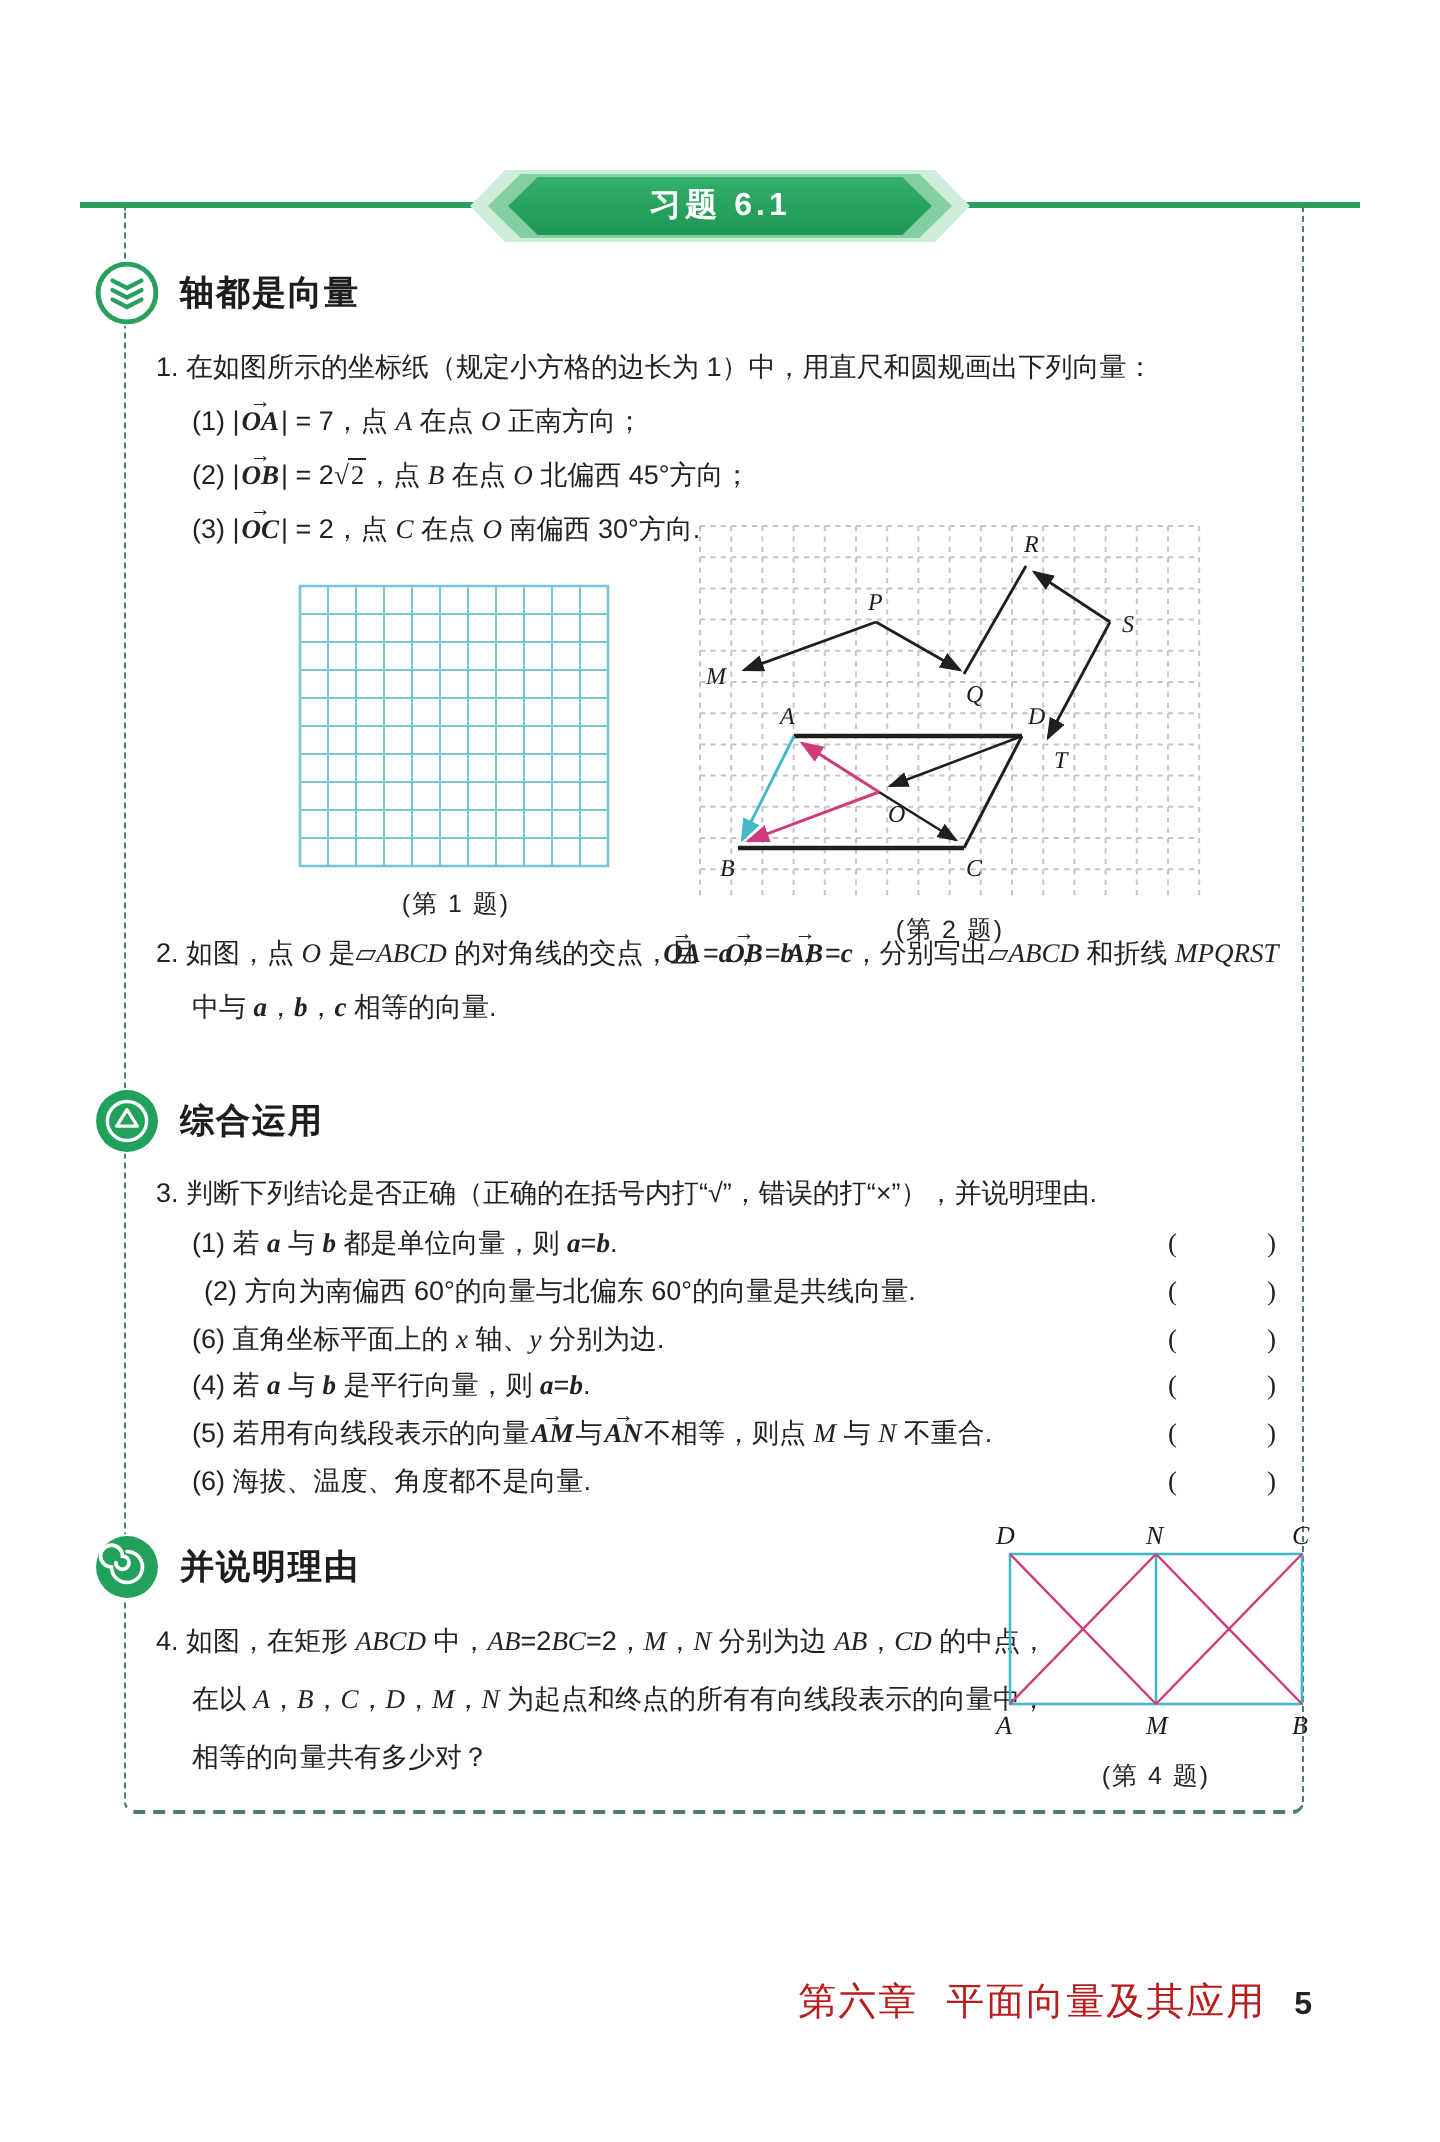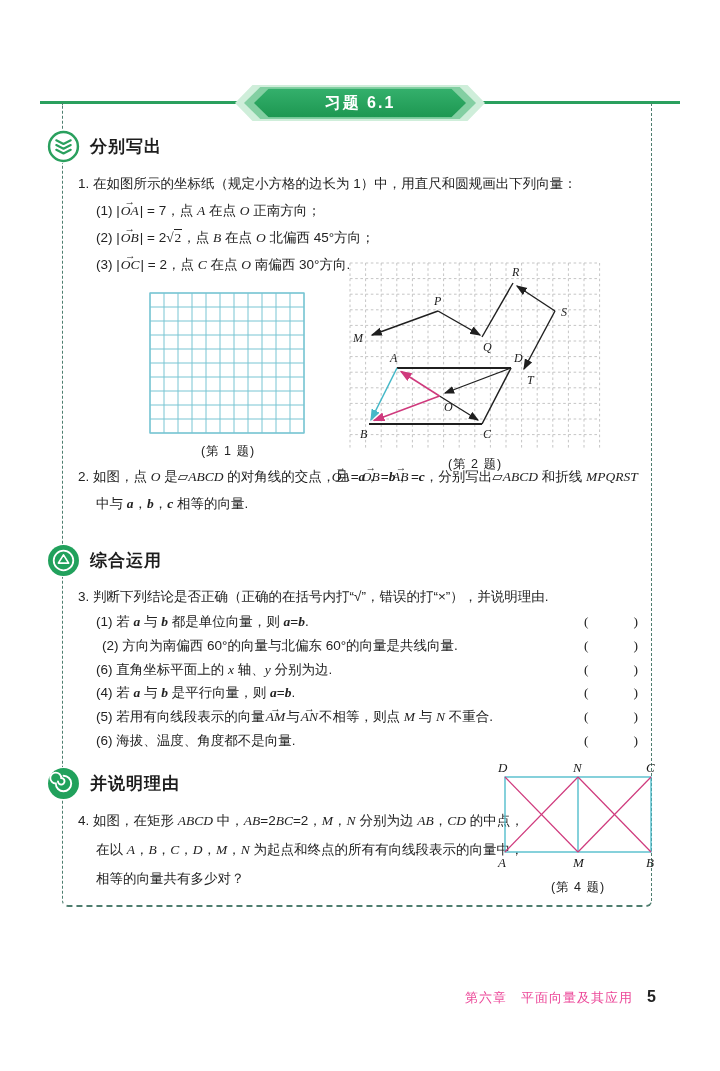--- a/index.html
+++ b/index.html
@@ -28,21 +28,21 @@
   .sec-title{font-size:17px;font-weight:bold;color:#1d1d1d;letter-spacing:1px;}
 
   .txt{position:absolute;font-size:13.5px;line-height:27px;color:#222;}
   .para{padding-left:18px;text-indent:-18px;}
   .p1-item{margin-left:18px;white-space:nowrap;}
 
   
   .rt{}
   .ri,.rbi,.rvec{font-family:"Liberation Serif",serif;font-style:italic;}
   .rbi{font-weight:bold;}
-  .rvec{position:relative;display:inline-block;padding:0 1px;}
+  .rvec{position:relative;display:inline-block;padding:0 1px;font-weight:bold;}
   .rvec::after{content:"→";position:absolute;left:0;right:0;top:-0.82em;
                font-size:0.78em;text-align:center;font-style:normal;}
   .sqrt{font-family:"Liberation Serif",serif;}
   .sqrt .rad{border-top:1px solid #222;padding:0 1px;}
 
   
   .judge-row{display:flex;justify-content:space-between;align-items:baseline;line-height:23.8px;}
   .answer{font-family:"Liberation Serif",serif;letter-spacing:2px;white-space:pre;}
 
   
@@ -52,21 +52,21 @@
   .s-black{stroke:#1f1f1f;}
   .s-thick{stroke:#1f1f1f;stroke-width:2.2;}
   .s-cyan{stroke:var(--cyan,#45b8c8);}
   .s-mag{stroke:var(--magenta,#cf3a7d);}
   .mk-black{fill:#1f1f1f;}
   .mk-cyan{fill:var(--cyan,#45b8c8);}
   .mk-mag{fill:var(--magenta,#cf3a7d);}
 
   
   .footer{position:absolute;right:64px;top:988px;display:flex;align-items:baseline;gap:14px;}
-  .footer .chap{font-size:13px;color:#ec4899;letter-spacing:1px;}
+  .footer .chap{font-size:19px;color:#b91c1c;letter-spacing:1px;}
   .footer .pagenum{font-size:16px;font-weight:bold;color:#222;}
 </style>
 </head>
 <body>
 
 <div class="page">
 
   <div class="banner-line"></div>
   <div class="ribbon">
     <div class="hex outer"></div>
@@ -78,21 +78,21 @@
 
   <div class="frame"></div>
 
   <div class="sec-head" style="left:47px;top:130px;">
     <svg class="sec-icon" viewBox="0 0 32 32">
       <circle cx="16" cy="16" r="14" fill="#ffffff" stroke="#2aa05e" stroke-width="2.4"></circle>
       <path d="M9 10 L16 13.6 L23 10" fill="none" stroke="#2aa05e" stroke-width="2.1" stroke-linecap="round" stroke-linejoin="round"></path>
       <path d="M9 14.6 L16 18.2 L23 14.6" fill="none" stroke="#2aa05e" stroke-width="2.1" stroke-linecap="round" stroke-linejoin="round"></path>
       <path d="M9 19.2 L16 22.8 L23 19.2" fill="none" stroke="#2aa05e" stroke-width="2.1" stroke-linecap="round" stroke-linejoin="round"></path>
     </svg>
-    <span class="sec-title">分别写出</span>
+    <span class="sec-title">轴都是向量</span>
   </div>
 
   <div class="txt" style="left:78px;top:170px;width:560px;">
     <div>1. 在如图所示的坐标纸（规定小方格的边长为 1）中，用直尺和圆规画出下列向量：</div>
     <div class="p1-item"><span class="rt">(1) |</span><span class="rvec">OA</span><span class="rt">| = 7，点 </span><span class="ri">A</span><span class="rt"> 在点 </span><span class="ri">O</span><span class="rt"> 正南方向；</span></div>
     <div class="p1-item"><span class="rt">(2) |</span><span class="rvec">OB</span><span class="rt">| = 2</span><span class="sqrt"><span>√</span><span class="rad">2</span></span><span class="rt">，点 </span><span class="ri">B</span><span class="rt"> 在点 </span><span class="ri">O</span><span class="rt"> 北偏西 45°方向；</span></div>
     <div class="p1-item"><span class="rt">(3) |</span><span class="rvec">OC</span><span class="rt">| = 2，点 </span><span class="ri">C</span><span class="rt"> 在点 </span><span class="ri">O</span><span class="rt"> 南偏西 30°方向.</span></div>
   </div>
 
   <div class="fig" style="left:148px;top:292px;width:160px;">

